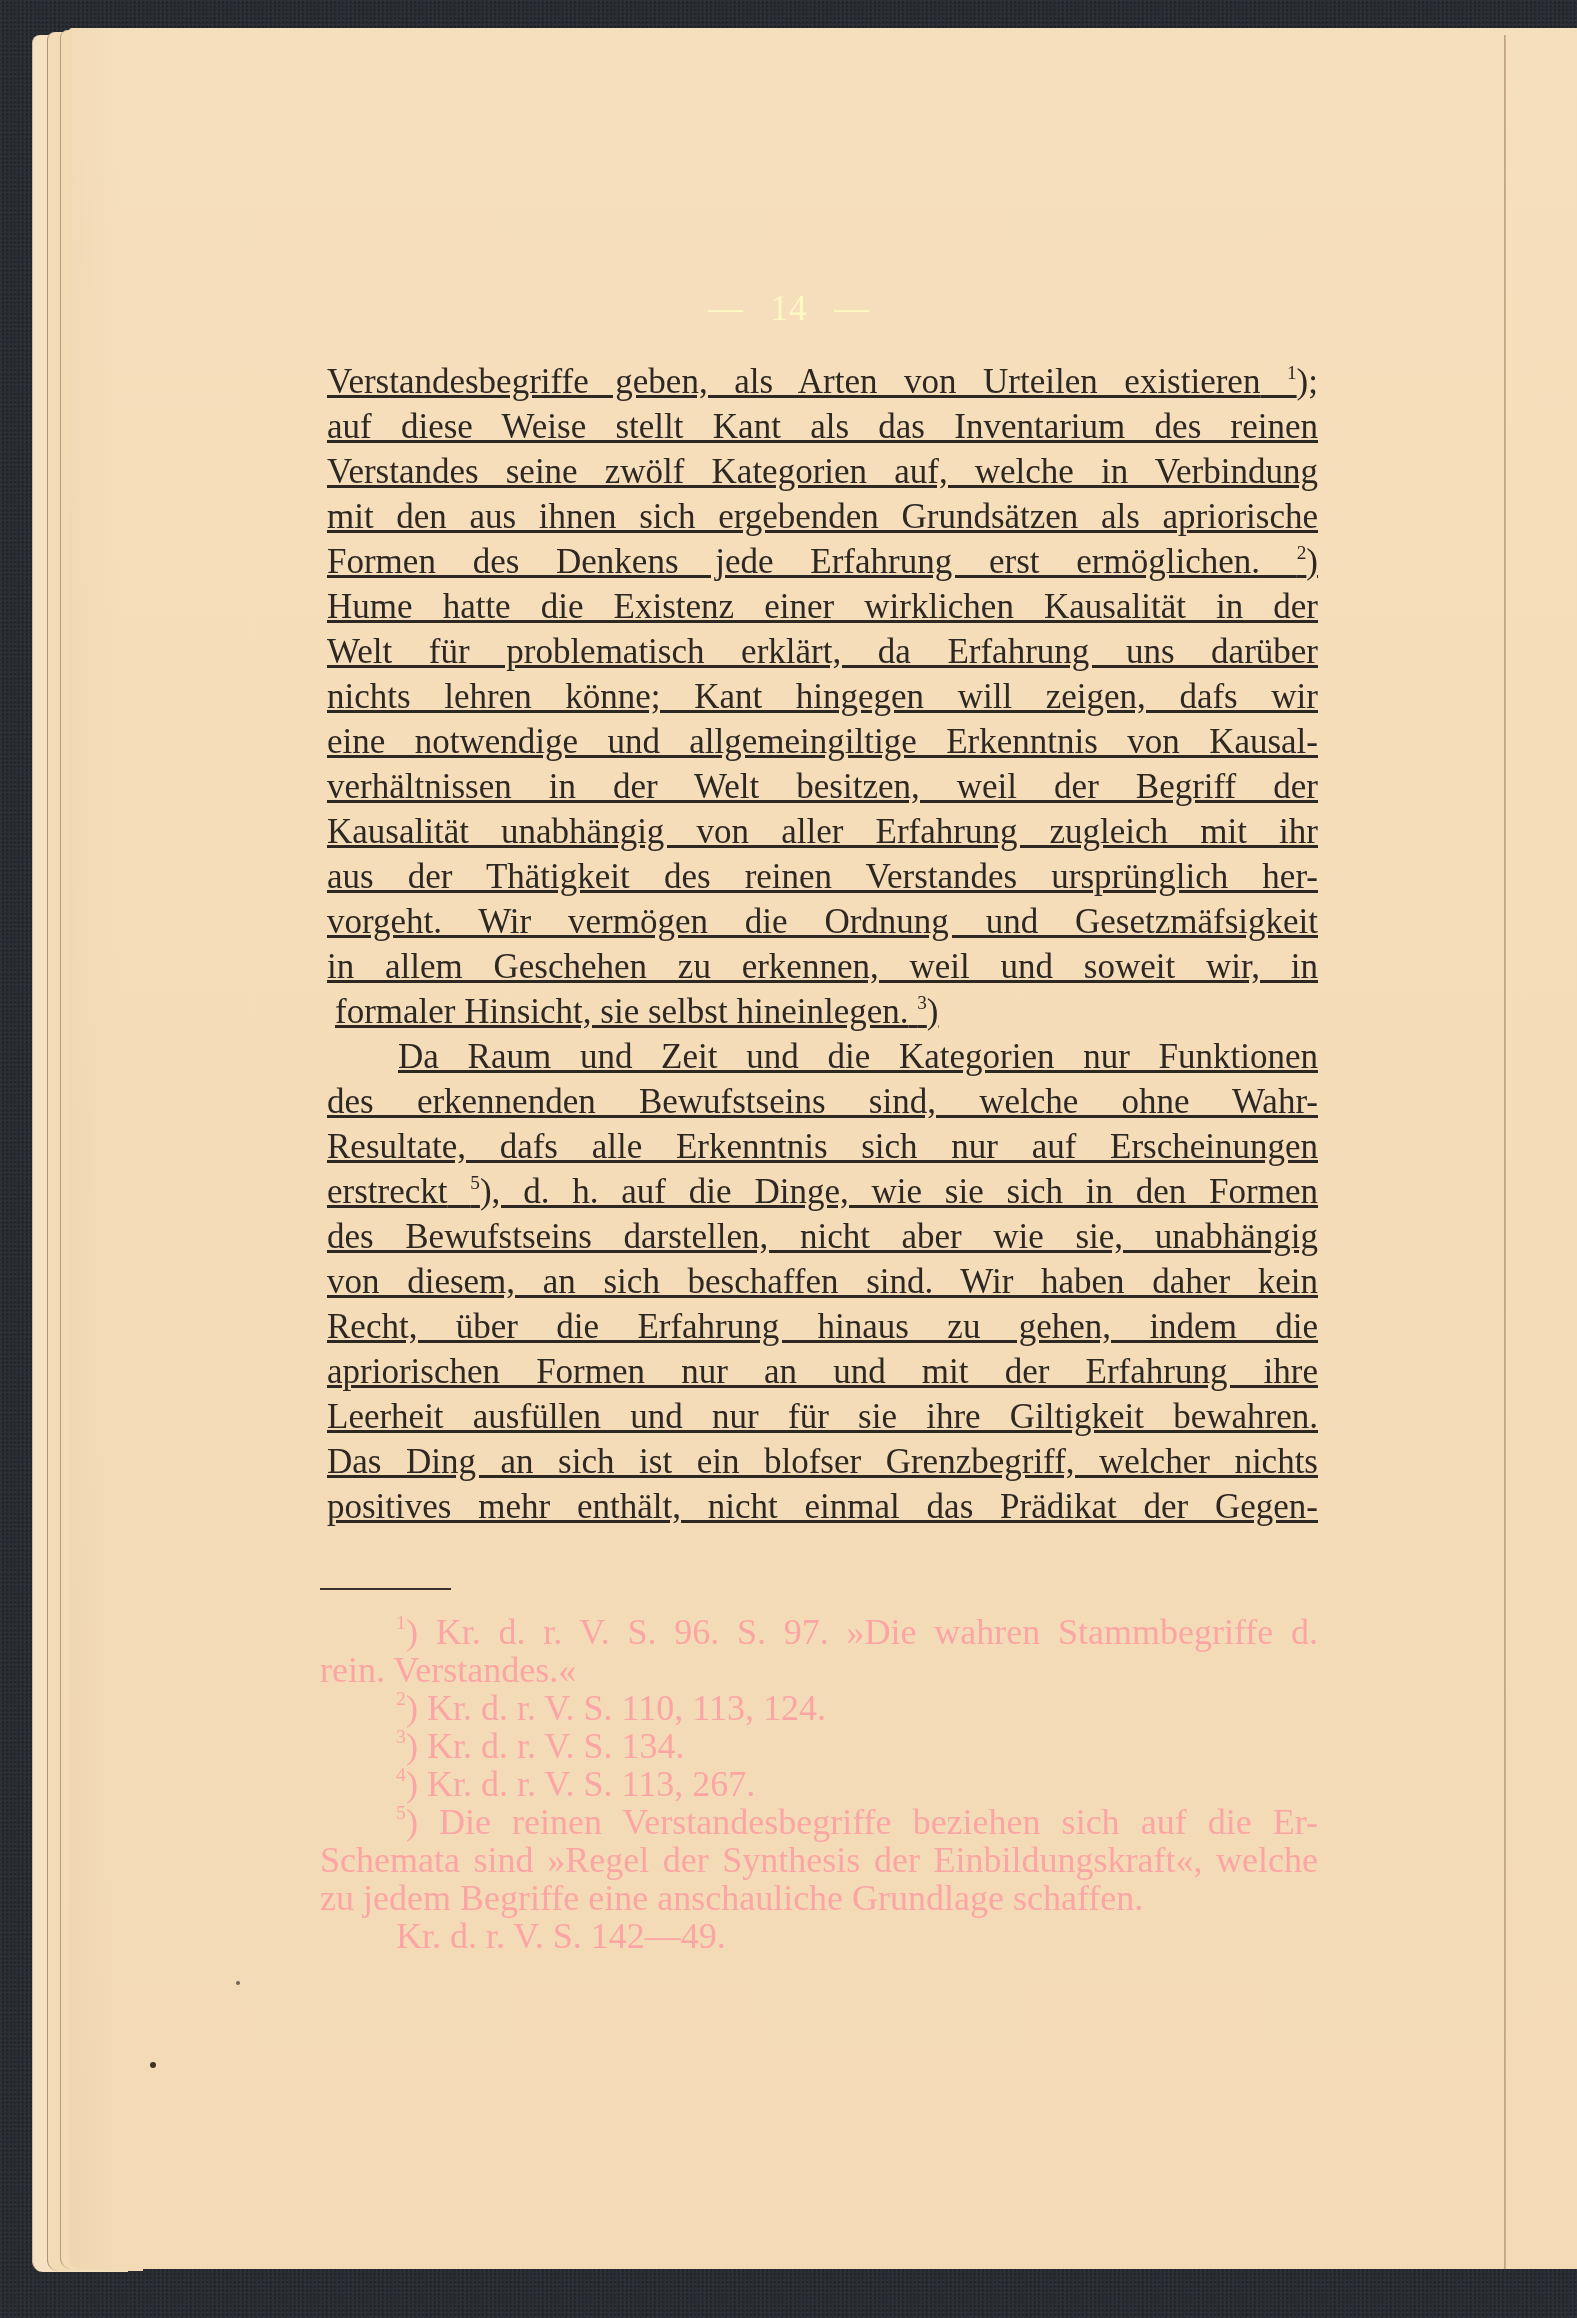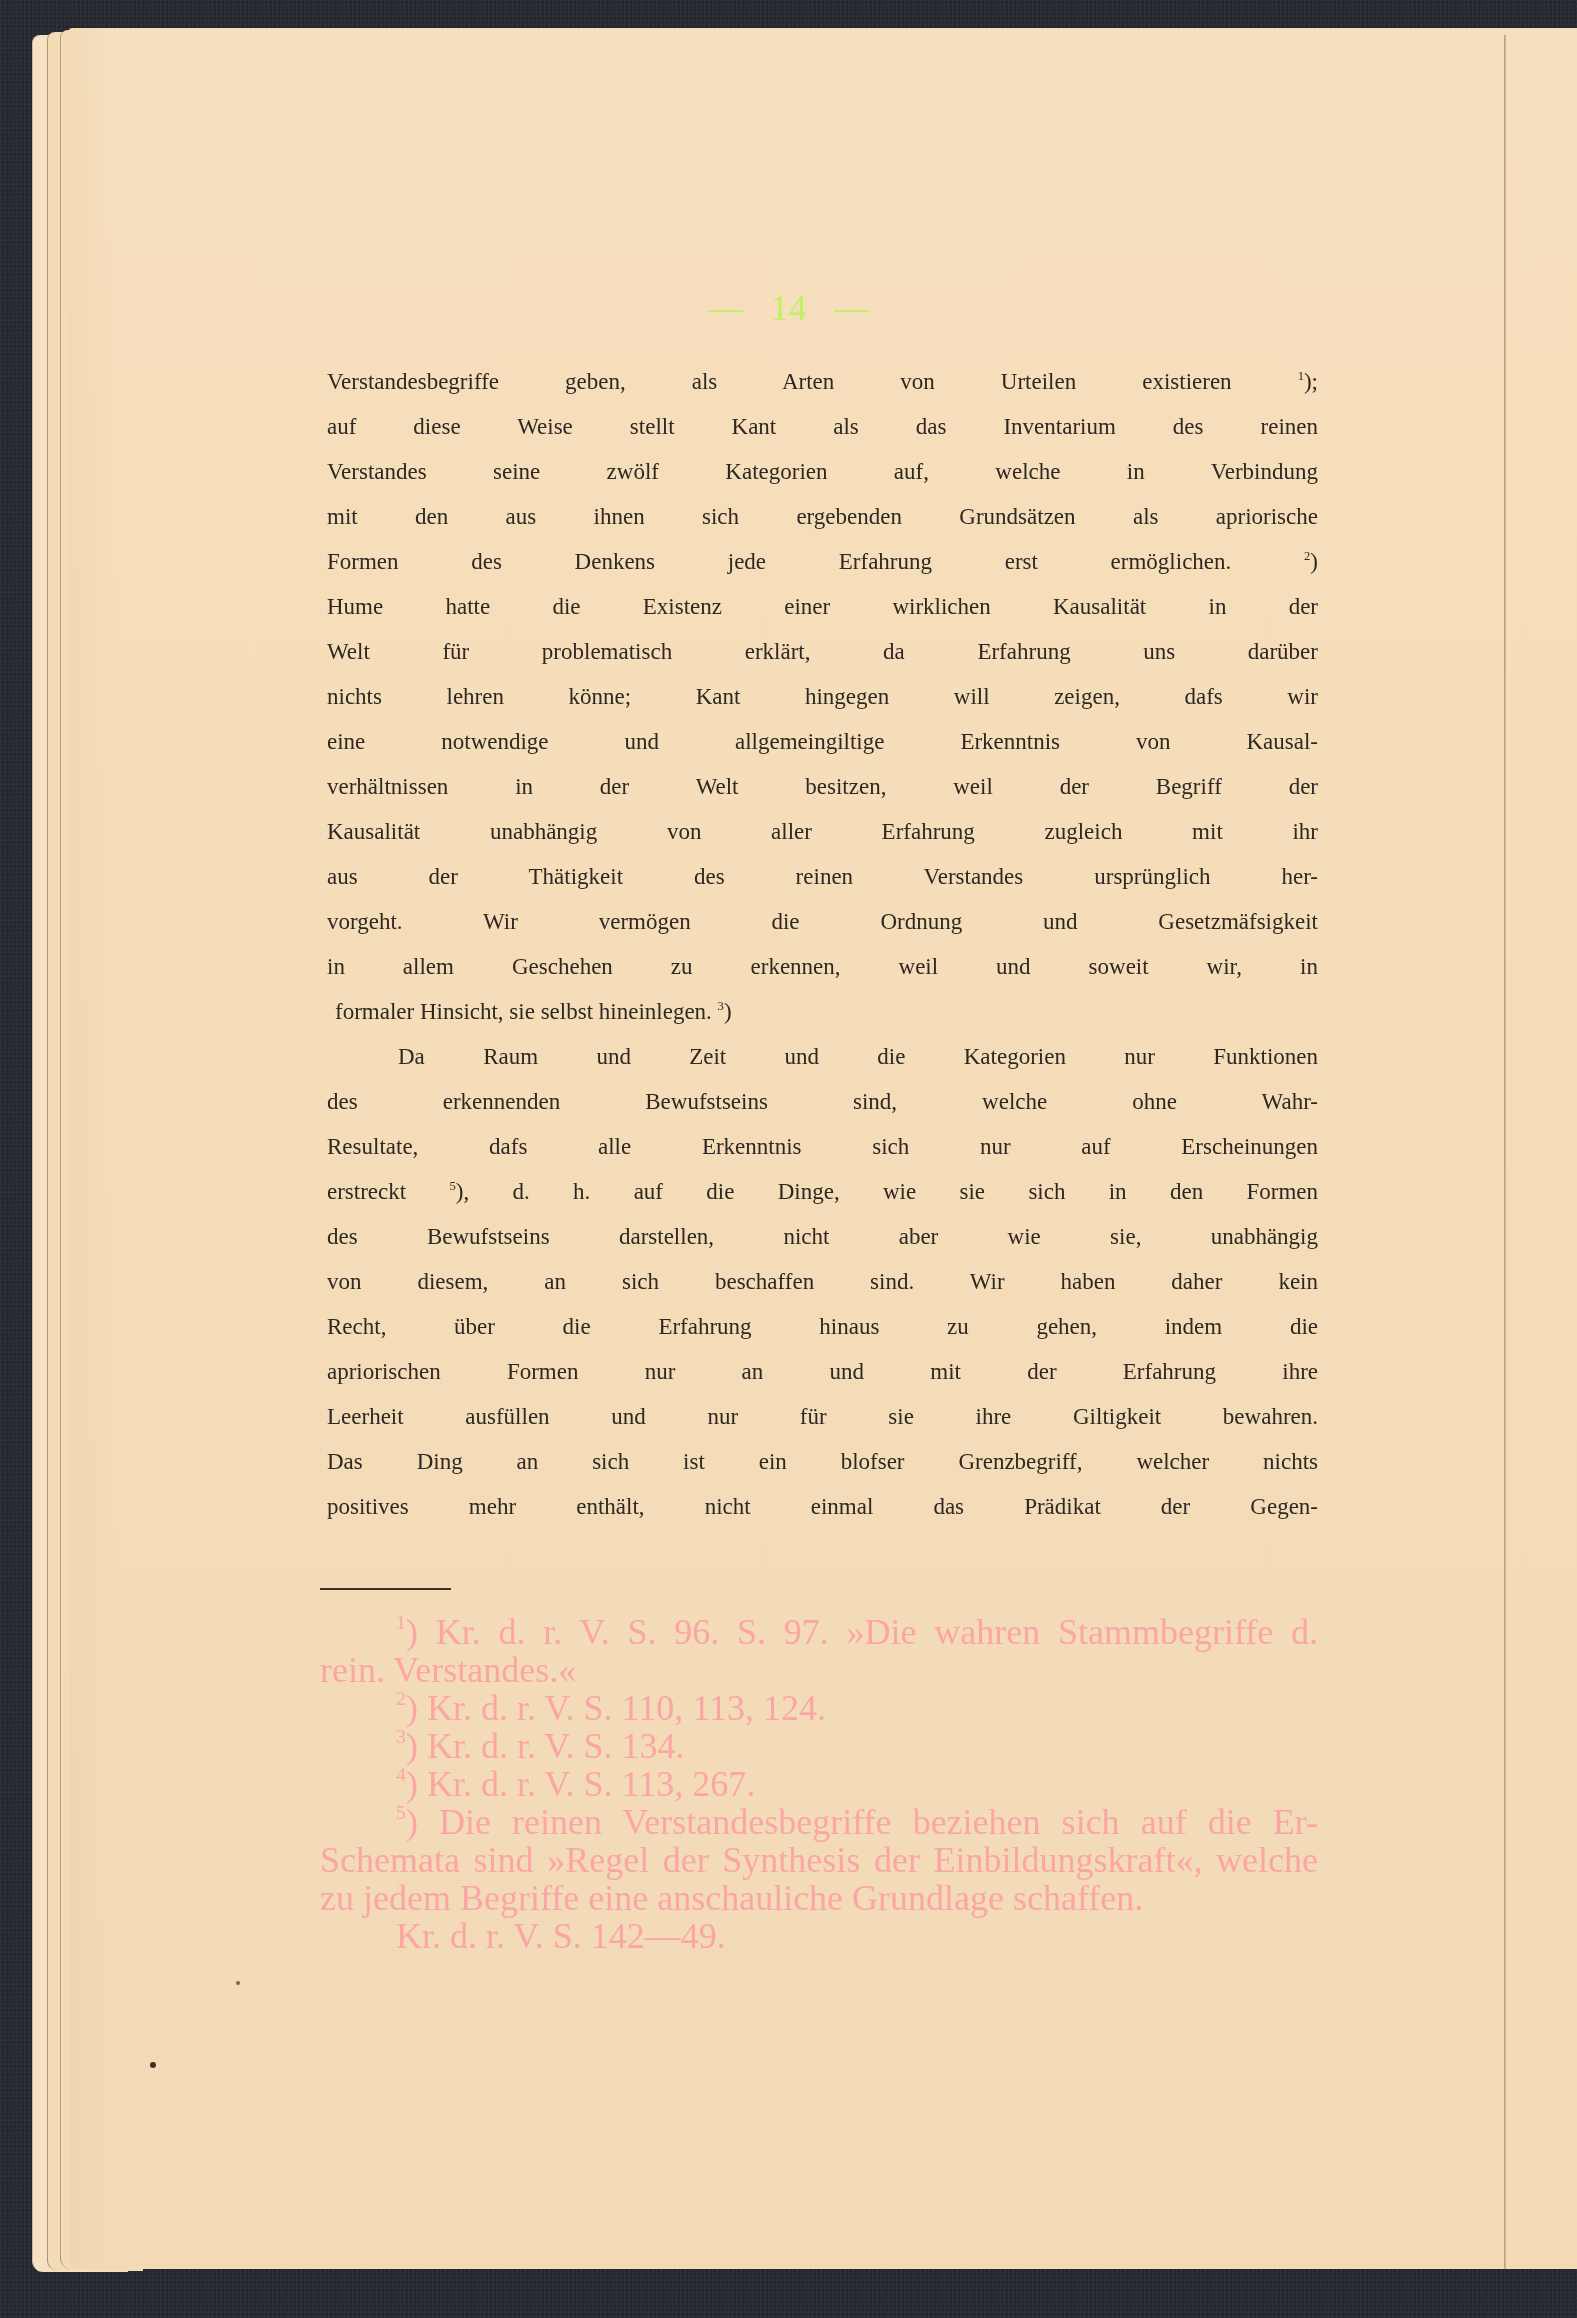--- a/index.html
+++ b/index.html
@@ -65,31 +65,32 @@
 
   .page-number {
     position: absolute;
     left: 0;
     width: 1578px;
     top: 289px;
     text-align: center;
     font-size: 35px;
     letter-spacing: 0.8px;
     word-spacing: 17.4px;
-    color: #bef264;
+    color: #fef9c3;
   }
 
   .body-text {
     position: absolute;
     left: 327px;
     top: 359px;
     width: 991px;
-    font-size: 23px;
+    font-size: 35px;
     line-height: 45px;
     color: #2e2822;
+    text-decoration: underline;
   }
   .body-text .line {
     display: block;
     white-space: nowrap;
     text-align: justify;
     text-align-last: justify;
     height: 45px;
   }
   .body-text .line.last {
     text-align-last: left;

